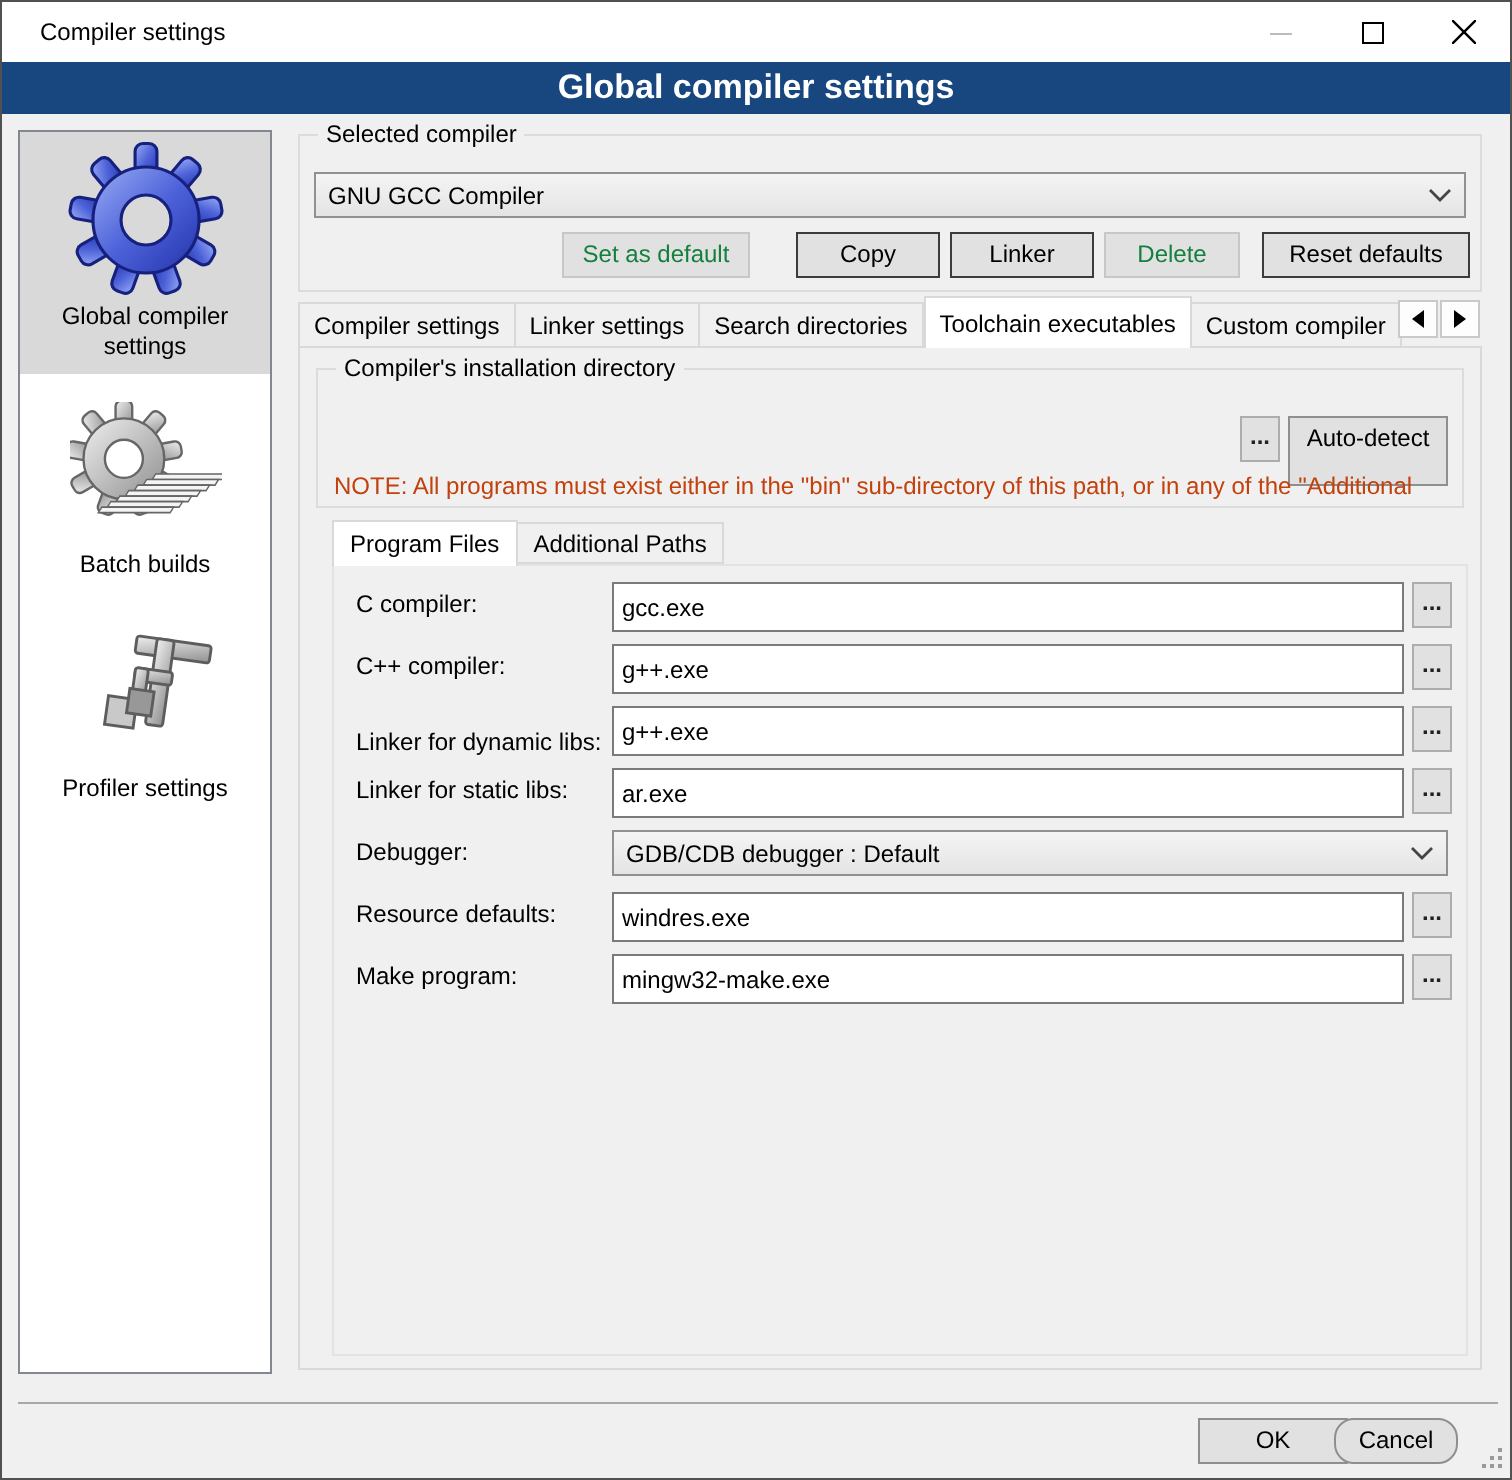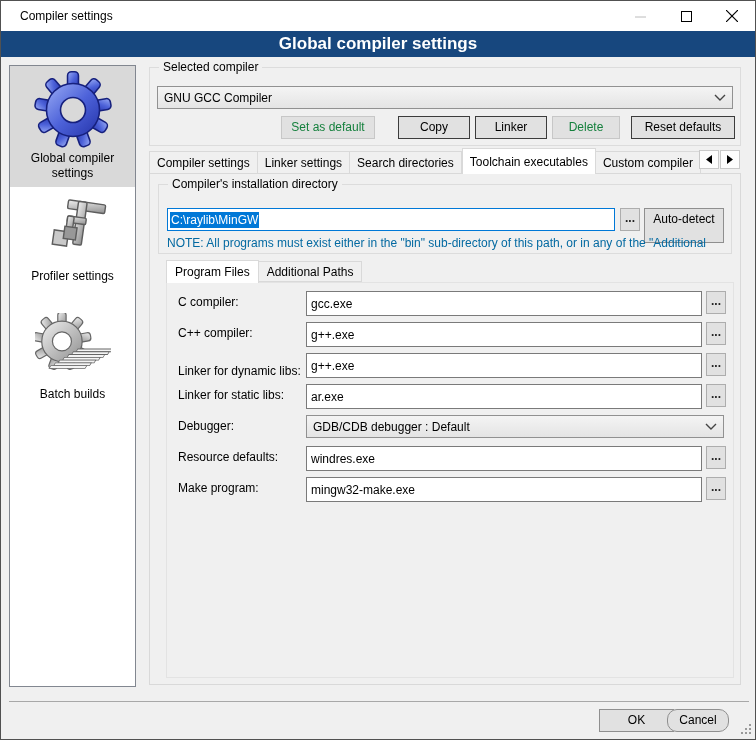--- a/index.html
+++ b/index.html
@@ -74,21 +74,21 @@
   .g-install { left:8px; top:10px; width:574px; height:70px; }
   .pathbox { position:absolute; left:8px; top:23px; width:448px; height:23px; background:#fff;
              border:1px solid #0078d7; display:flex; align-items:center; padding:0 2px;
              overflow:hidden; white-space:nowrap; }
   .selhl { background:#0078d7; color:#fff; padding:1px 1px; }
   .minibtn { position:absolute; width:20px; height:23px; background:#e1e1e1; border:1px solid #adadad;
              text-align:center; line-height:18px; font-weight:bold; color:#222; }
   .b-browse-dir { left:461px; top:23px; }
   .b-autodetect { left:485px; top:23px; width:80px; height:35px; background:#e1e1e1;
                   border:1px solid #8f8f8f; position:absolute; text-align:center; line-height:21px; }
-  .note { position:absolute; left:8px; top:51px; width:558px; color:#0369a1;
+  .note { position:absolute; left:8px; top:51px; width:558px; color:#c2410c;
           white-space:nowrap; overflow:hidden; }
 
   
   .subtabs { position:absolute; left:16px; top:86px; height:22px; display:flex; align-items:flex-end; }
   .stab { height:21px; line-height:20px; padding:0 8px; background:#f0f0f0;
           border:1px solid #d9d9d9; border-left:none; white-space:nowrap; }
   .stab.active { height:23px; line-height:22px; background:#fff; border-left:1px solid #d9d9d9;
                  margin-bottom:-1px; border-bottom:none; position:relative; z-index:3; }
   .subpanel { position:absolute; left:16px; top:108px; width:568px; height:396px;
               border:1px solid #e3e3e3; }
@@ -156,39 +156,20 @@
           <rect x="43" y="1" width="14" height="22" rx="5" transform="rotate(160 50 50)"></rect>
           <rect x="43" y="1" width="14" height="22" rx="5" transform="rotate(200 50 50)"></rect>
           <rect x="43" y="1" width="14" height="22" rx="5" transform="rotate(240 50 50)"></rect>
           <rect x="43" y="1" width="14" height="22" rx="5" transform="rotate(280 50 50)"></rect>
           <rect x="43" y="1" width="14" height="22" rx="5" transform="rotate(320 50 50)"></rect>
           <circle cx="50" cy="50" r="34"></circle>
           <circle cx="50" cy="50" r="16" fill="#d9d9d9"></circle>
         </g>
       </svg>
       <span class="slabel">Global compiler settings</span>
-    </div>
-    <div class="side-item si-2">
-      <svg class="icon" width="72" height="72" viewBox="0 0 100 100">
-        <defs>
-          <linearGradient id="ggray" x1="0" y1="0" x2="1" y2="1">
-            <stop offset="0" stop-color="#efefef"></stop>
-              <stop offset="1" stop-color="#8f8f8f"></stop>
-          </linearGradient>
-        </defs>
-        <g stroke="#5d5d5d" stroke-width="2" fill="url(#ggray)" transform="rotate(8 50 50)">
-          <rect x="38" y="8" width="52" height="12" rx="2"></rect>
-          <rect x="52" y="8" width="12" height="60" rx="2"></rect>
-          <rect x="40" y="30" width="26" height="9" rx="2"></rect>
-          <rect x="40" y="30" width="9" height="22" rx="2"></rect>
-          <rect x="24" y="52" width="20" height="20" fill="#c9c9c9"></rect>
-          <rect x="38" y="45" width="17" height="17" fill="#989898"></rect>
-        </g>
-      </svg>
-      <span class="slabel">Profiler settings</span>
     </div>
     <div class="side-item si-3">
       <svg class="icon" width="76" height="72" viewBox="0 0 110 100">
         <g stroke="#666" stroke-width="2" fill="url(#ggray)">
           <g transform="translate(-4 -4) scale(0.86)">
             <rect x="43" y="1" width="14" height="22" rx="5"></rect>
             <rect x="43" y="1" width="14" height="22" rx="5" transform="rotate(40 50 50)"></rect>
             <rect x="43" y="1" width="14" height="22" rx="5" transform="rotate(80 50 50)"></rect>
             <rect x="43" y="1" width="14" height="22" rx="5" transform="rotate(120 50 50)"></rect>
             <rect x="43" y="1" width="14" height="22" rx="5" transform="rotate(160 50 50)"></rect>
@@ -205,20 +186,39 @@
             <rect x="20" y="8" width="52" height="4"></rect>
             <rect x="16" y="12" width="52" height="4"></rect>
             <rect x="12" y="16" width="52" height="4"></rect>
             <rect x="8" y="20" width="52" height="4"></rect>
             <rect x="4" y="24" width="52" height="4"></rect>
           </g>
         </g>
       </svg>
       <span class="slabel">Batch builds</span>
     </div>
+    <div class="side-item si-2">
+      <svg class="icon" width="72" height="72" viewBox="0 0 100 100">
+        <defs>
+          <linearGradient id="ggray" x1="0" y1="0" x2="1" y2="1">
+            <stop offset="0" stop-color="#efefef"></stop>
+              <stop offset="1" stop-color="#8f8f8f"></stop>
+          </linearGradient>
+        </defs>
+        <g stroke="#5d5d5d" stroke-width="2" fill="url(#ggray)" transform="rotate(8 50 50)">
+          <rect x="38" y="8" width="52" height="12" rx="2"></rect>
+          <rect x="52" y="8" width="12" height="60" rx="2"></rect>
+          <rect x="40" y="30" width="26" height="9" rx="2"></rect>
+          <rect x="40" y="30" width="9" height="22" rx="2"></rect>
+          <rect x="24" y="52" width="20" height="20" fill="#c9c9c9"></rect>
+          <rect x="38" y="45" width="17" height="17" fill="#989898"></rect>
+        </g>
+      </svg>
+      <span class="slabel">Profiler settings</span>
+    </div>
   </div>
 
   <div class="groupbox g-selected">
     <span class="grouplabel">Selected compiler</span>
   </div>
   <div class="combo c-compiler">
     <span class="cval">GNU GCC Compiler</span>
     <svg class="chev" width="12" height="8">
         <polyline points="1,1 6,6 11,1" fill="none" stroke="#444" stroke-width="1.4"></polyline>
       </svg>
@@ -247,23 +247,20 @@
       <svg width="8" height="9">
           <polygon points="1,0 1,9 7,4.5" fill="#000"></polygon>
         </svg>
     </div>
   </div>
 
   <div class="panel">
 
     <div class="groupbox g-install">
       <span class="grouplabel">Compiler's installation directory</span>
-      <div class="pathbox">
-        <span class="selhl">C:\raylib\MinGW</span>
-      </div>
       <div class="minibtn b-browse-dir">...</div>
       <div class="b-autodetect">Auto-detect</div>
       <div class="note">NOTE: All programs must exist either in the "bin" sub-directory of this path, or in any of the "Additional</div>
     </div>
 
     <div class="subtabs">
       <div class="stab active">Program Files</div>
       <div class="stab">Additional Paths</div>
     </div>
     <div class="subpanel"></div>

